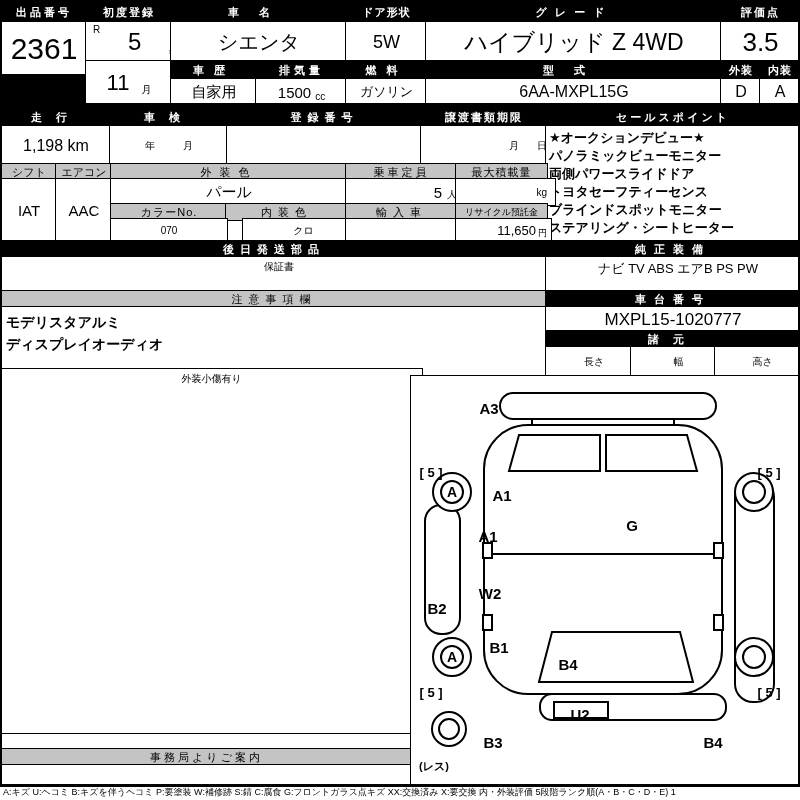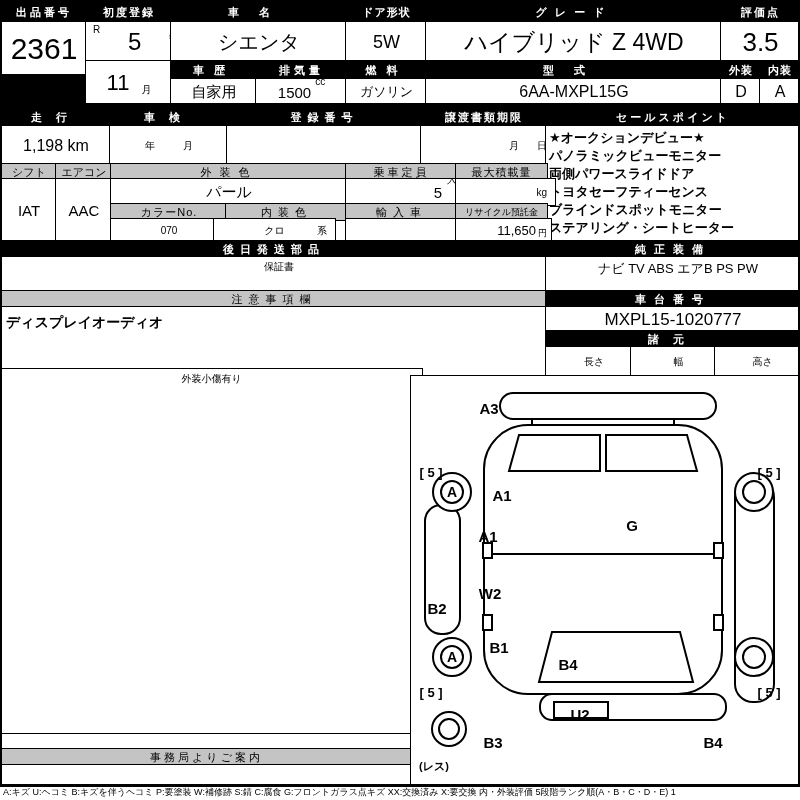--- a/index.html
+++ b/index.html
@@ -8,21 +8,21 @@
   .c{position:absolute;border:1px solid #000;background:#fff;display:flex;
      align-items:center;justify-content:center;overflow:hidden;font-size:13px}
   .hdr{background:#000;color:#fff;font-size:11px;font-weight:bold}
   .ghdr{background:#c4c4c4;color:#000;font-size:11px;font-weight:normal}
   .v{font-weight:normal}
   .left{justify-content:center}
   .right{justify-content:flex-end}
   .top{align-items:flex-start}
   .blackbox{background:#000}
   .small{font-size:10px;font-weight:normal}
-  .unit{font-size:10px;font-weight:normal;align-self:flex-end;margin-bottom:18px}
+  .unit{font-size:10px;font-weight:normal;align-self:flex-end;margin-bottom:3px}
   .f9{font-size:9px}.f13{font-size:13px}.f14{font-size:10px}.f15{font-size:15px}
   .f16{font-size:16px}.f17{font-size:17px}.f18{font-size:18px}.f20{font-size:20px}
   .f22{font-size:22px}.f23{font-size:23px}.f24{font-size:24px}.f26{font-size:26px}.f30{font-size:30px}
   .ls1{letter-spacing:1px}.ls2{letter-spacing:2px}.ls3{letter-spacing:3px}.ls4{letter-spacing:4px}
   .ls6{letter-spacing:6px}.ls8{letter-spacing:8px}.ls10{letter-spacing:10px}
   .ls14{letter-spacing:14px}.ls20{letter-spacing:20px}
   .saleslines{padding:3px 3px;font-weight:bold;font-size:13px;line-height:18px;width:100%}
   .noteslines{padding:4px 5px;font-weight:bold;font-size:14px;line-height:22px;width:100%}
   .pad{padding:3px 5px}
   .sheet-border{position:absolute;left:0;top:0;width:800px;height:786px;
@@ -129,39 +129,40 @@
 <div class="c right" style="left:455px;top:178px;width:91px;height:26px;padding-right:8px">
   <span class="small">kg</span>
 </div>
 
 <div class="c ghdr ls1" style="left:110px;top:203px;width:116px;height:16px">カラーNo.</div>
 <div class="c ghdr ls6" style="left:225px;top:203px;width:121px;height:16px">内装色</div>
 <div class="c ghdr ls6" style="left:345px;top:203px;width:111px;height:16px">輸入車</div>
 <div class="c ghdr f9" style="left:455px;top:203px;width:91px;height:16px">リサイクル預託金</div>
 
 <div class="c v f14" style="left:110px;top:218px;width:116px;height:23px">070</div>
-<div class="c" style="left:213px;top:218px;width:121px;height:23px">
+<div class="c" style="left:242px;top:218px;width:121px;height:23px">
   <span class="v f14">クロ</span>
   <span class="small" style="position:absolute;right:8px;bottom:4px">系</span>
 </div>
 <div class="c" style="left:345px;top:218px;width:111px;height:23px"></div>
 <div class="c right" style="left:455px;top:218px;width:91px;height:23px;gap:2px;padding-right:4px">
   <span class="v f13">11,650</span>
   <span class="unit f9" style="margin-bottom:2px">円</span>
 </div>
 
 <div class="c hdr ls6" style="left:0;top:240px;width:546px;height:17px">後日発送部品</div>
 <div class="c left top pad v f14" style="left:0;top:256px;width:546px;height:35px">保証書</div>
 
 <div class="c hdr ls8" style="left:545px;top:240px;width:254px;height:17px">純正装備</div>
 <div class="c left top pad v f13" style="left:545px;top:256px;width:254px;height:35px">ナビ TV ABS エアB PS PW</div>
 
 <div class="c ghdr ls6" style="left:0;top:290px;width:546px;height:17px">注意事項欄</div>
 <div class="c left top" style="left:0;top:306px;width:546px;height:70px">
   <div class="noteslines">
+    <div>モデリスタアルミ</div>
     <div>ディスプレイオーディオ</div>
   </div>
 </div>
 
 <div class="c hdr ls8" style="left:545px;top:290px;width:254px;height:17px">車台番号</div>
 <div class="c v f17" style="left:545px;top:306px;width:254px;height:25px">MXPL15-1020777</div>
 
 <div class="c hdr ls14" style="left:545px;top:330px;width:254px;height:17px">諸元</div>
 <div class="c left" style="left:545px;top:346px;width:86px;height:30px;padding-left:5px">
   <span class="small">長さ</span>

